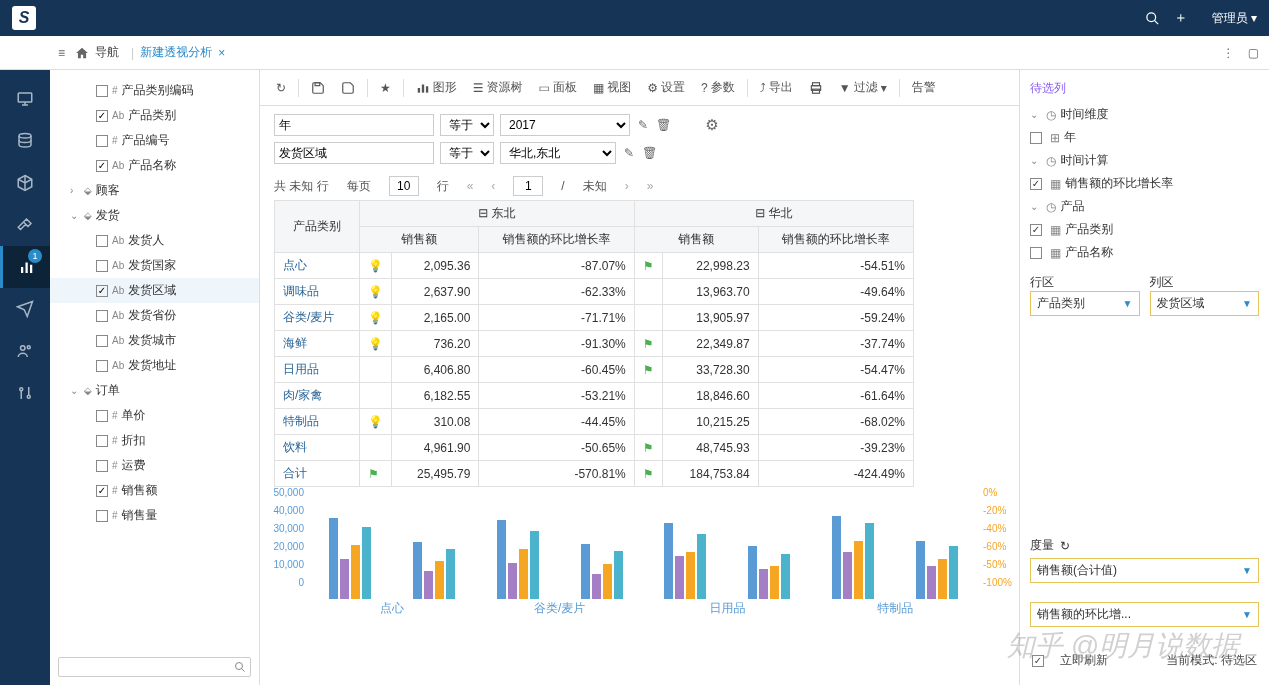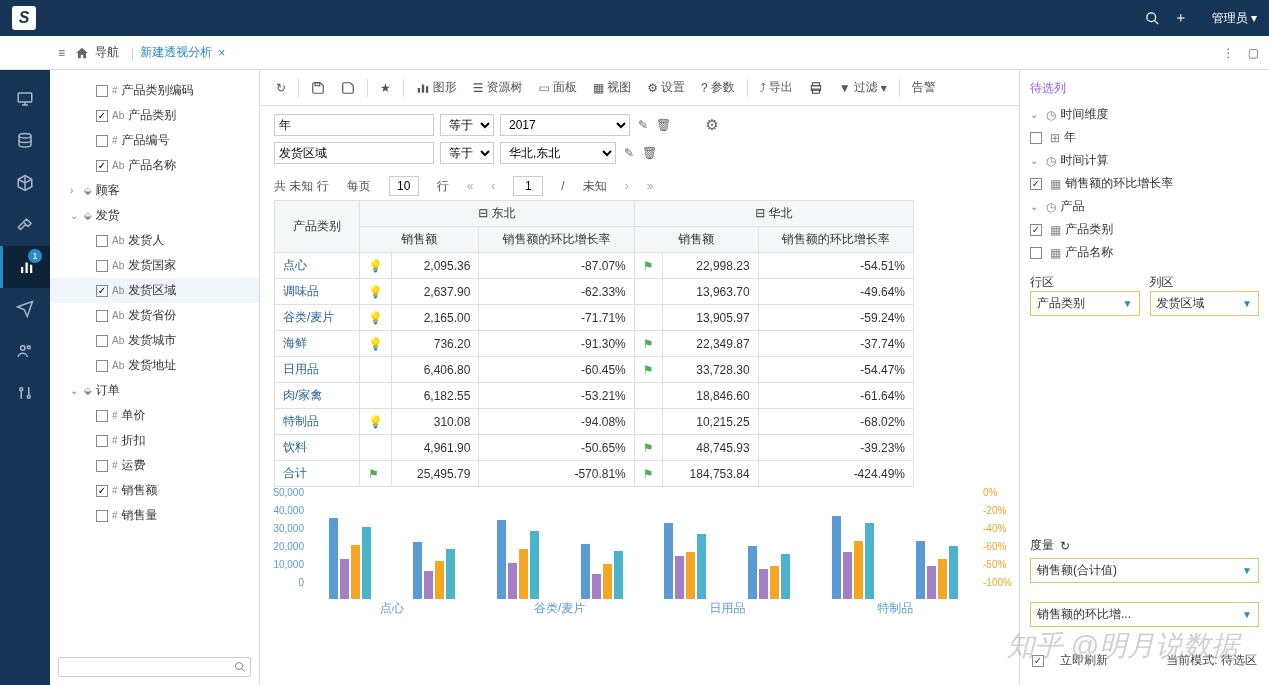--- a/index.html
+++ b/index.html
@@ -424,21 +424,21 @@
               <td class="num">6,182.55</td>
               <td class="num">-53.21%</td>
               <td class="ico-cell"></td>
               <td class="num">18,846.60</td>
               <td class="num">-61.64%</td>
             </tr>
             <tr>
               <td class="lbl">特制品</td>
               <td class="ico-cell"><span class="bulb">💡</span></td>
               <td class="num">310.08</td>
-              <td class="num">-94.08%</td>
+              <td class="num">-44.45%</td>
               <td class="ico-cell"></td>
               <td class="num">10,215.25</td>
               <td class="num">-68.02%</td>
             </tr>
             <tr>
               <td class="lbl">饮料</td>
               <td class="ico-cell"></td>
               <td class="num">4,961.90</td>
               <td class="num">-50.65%</td>
               <td class="ico-cell"><span class="flag">⚑</span></td>

